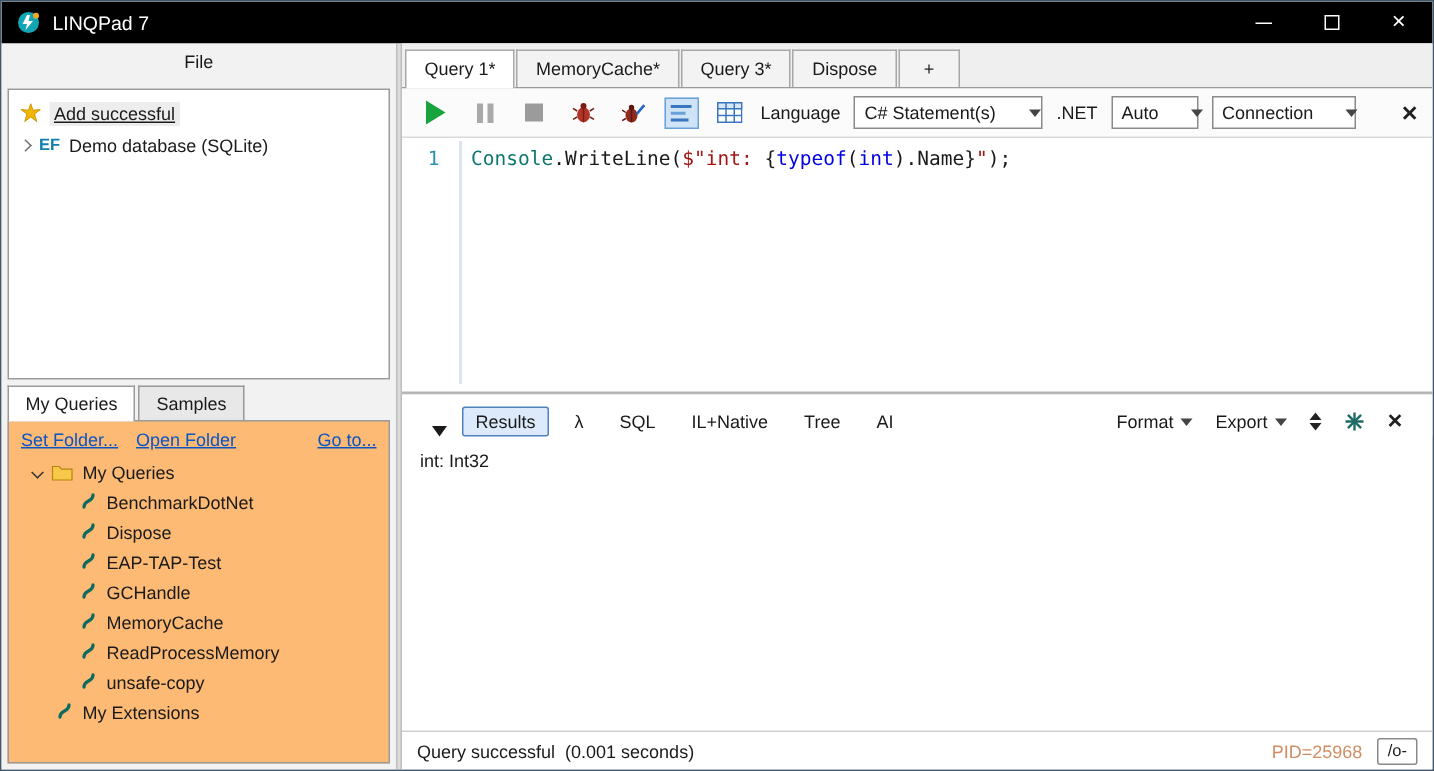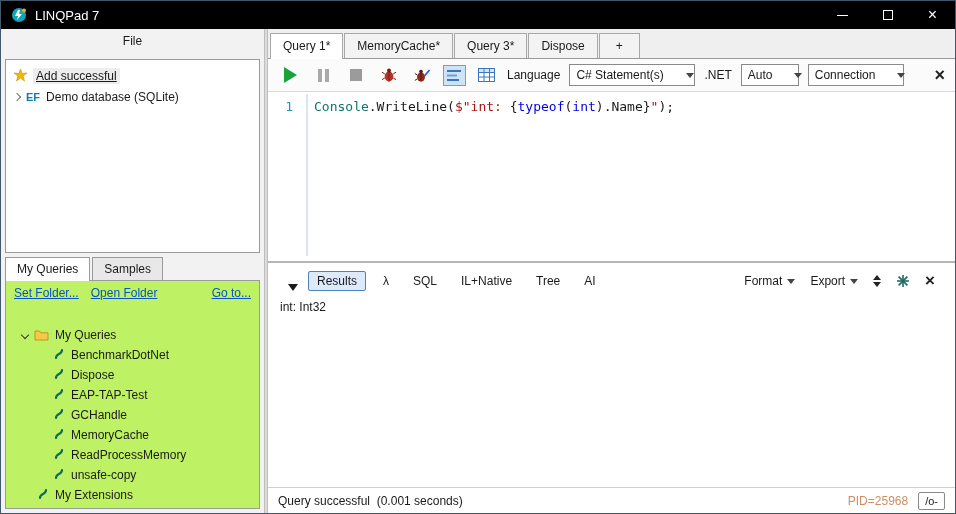--- a/index.html
+++ b/index.html
@@ -32,21 +32,21 @@
   .conn-row { display: flex; align-items: center; height: 21px; padding-left: 8px; gap: 6px; }
   .add-link { text-decoration: underline; background: #ededed; padding: 1px 3px; }
   .ef-badge { color: #0e7fae; font-weight: bold; font-size: 11px; }
   .chev { width: 6px; height: 6px; border-right: 1.5px solid #707070; border-bottom: 1.5px solid #707070; display: inline-block; }
   .chev.right { transform: rotate(-45deg); }
   .chev.down { transform: rotate(45deg); border-color: #333; }
   
   .lower-tabs { display: flex; margin: 4px 4px 0; position: relative; z-index: 2; }
   .ltab { padding: 4px 11px 4px; border: 1px solid #9a9a9a; border-bottom: none; background: #e8e8e8; margin-right: 2px; }
   .ltab.selected { background: #fff; margin-bottom: -1px; padding-bottom: 5px; }
-  .queries-panel { flex: 1; margin: 0 4px 4px; background: #bef264; border: 1px solid #9a9a9a; display: flex; flex-direction: column; min-height: 0; gap: 20px; }
+  .queries-panel { flex: 1; margin: 0 4px 4px; background: #fdba74; border: 1px solid #9a9a9a; display: flex; flex-direction: column; min-height: 0; }
   .links-row { display: flex; gap: 12px; padding: 5px 8px 2px; align-items: center; }
   .links-row a { color: #0a55c4; text-decoration: underline; cursor: pointer; }
   .go-to { margin-left: auto; }
   .tree { flex: 1; overflow: hidden; padding-top: 3px; }
   .tree-row { display: flex; align-items: center; height: 20px; gap: 6px; }
   .tree-row.root { padding-left: 16px; }
   .tree-row.item { padding-left: 48px; }
   .tree-row.ext  { padding-left: 32px; }
   
   .tabstrip { height: 30px; background: #efefef; border-bottom: 1px solid #9a9a9a; display: flex; align-items: flex-end; padding-left: 2px; }

